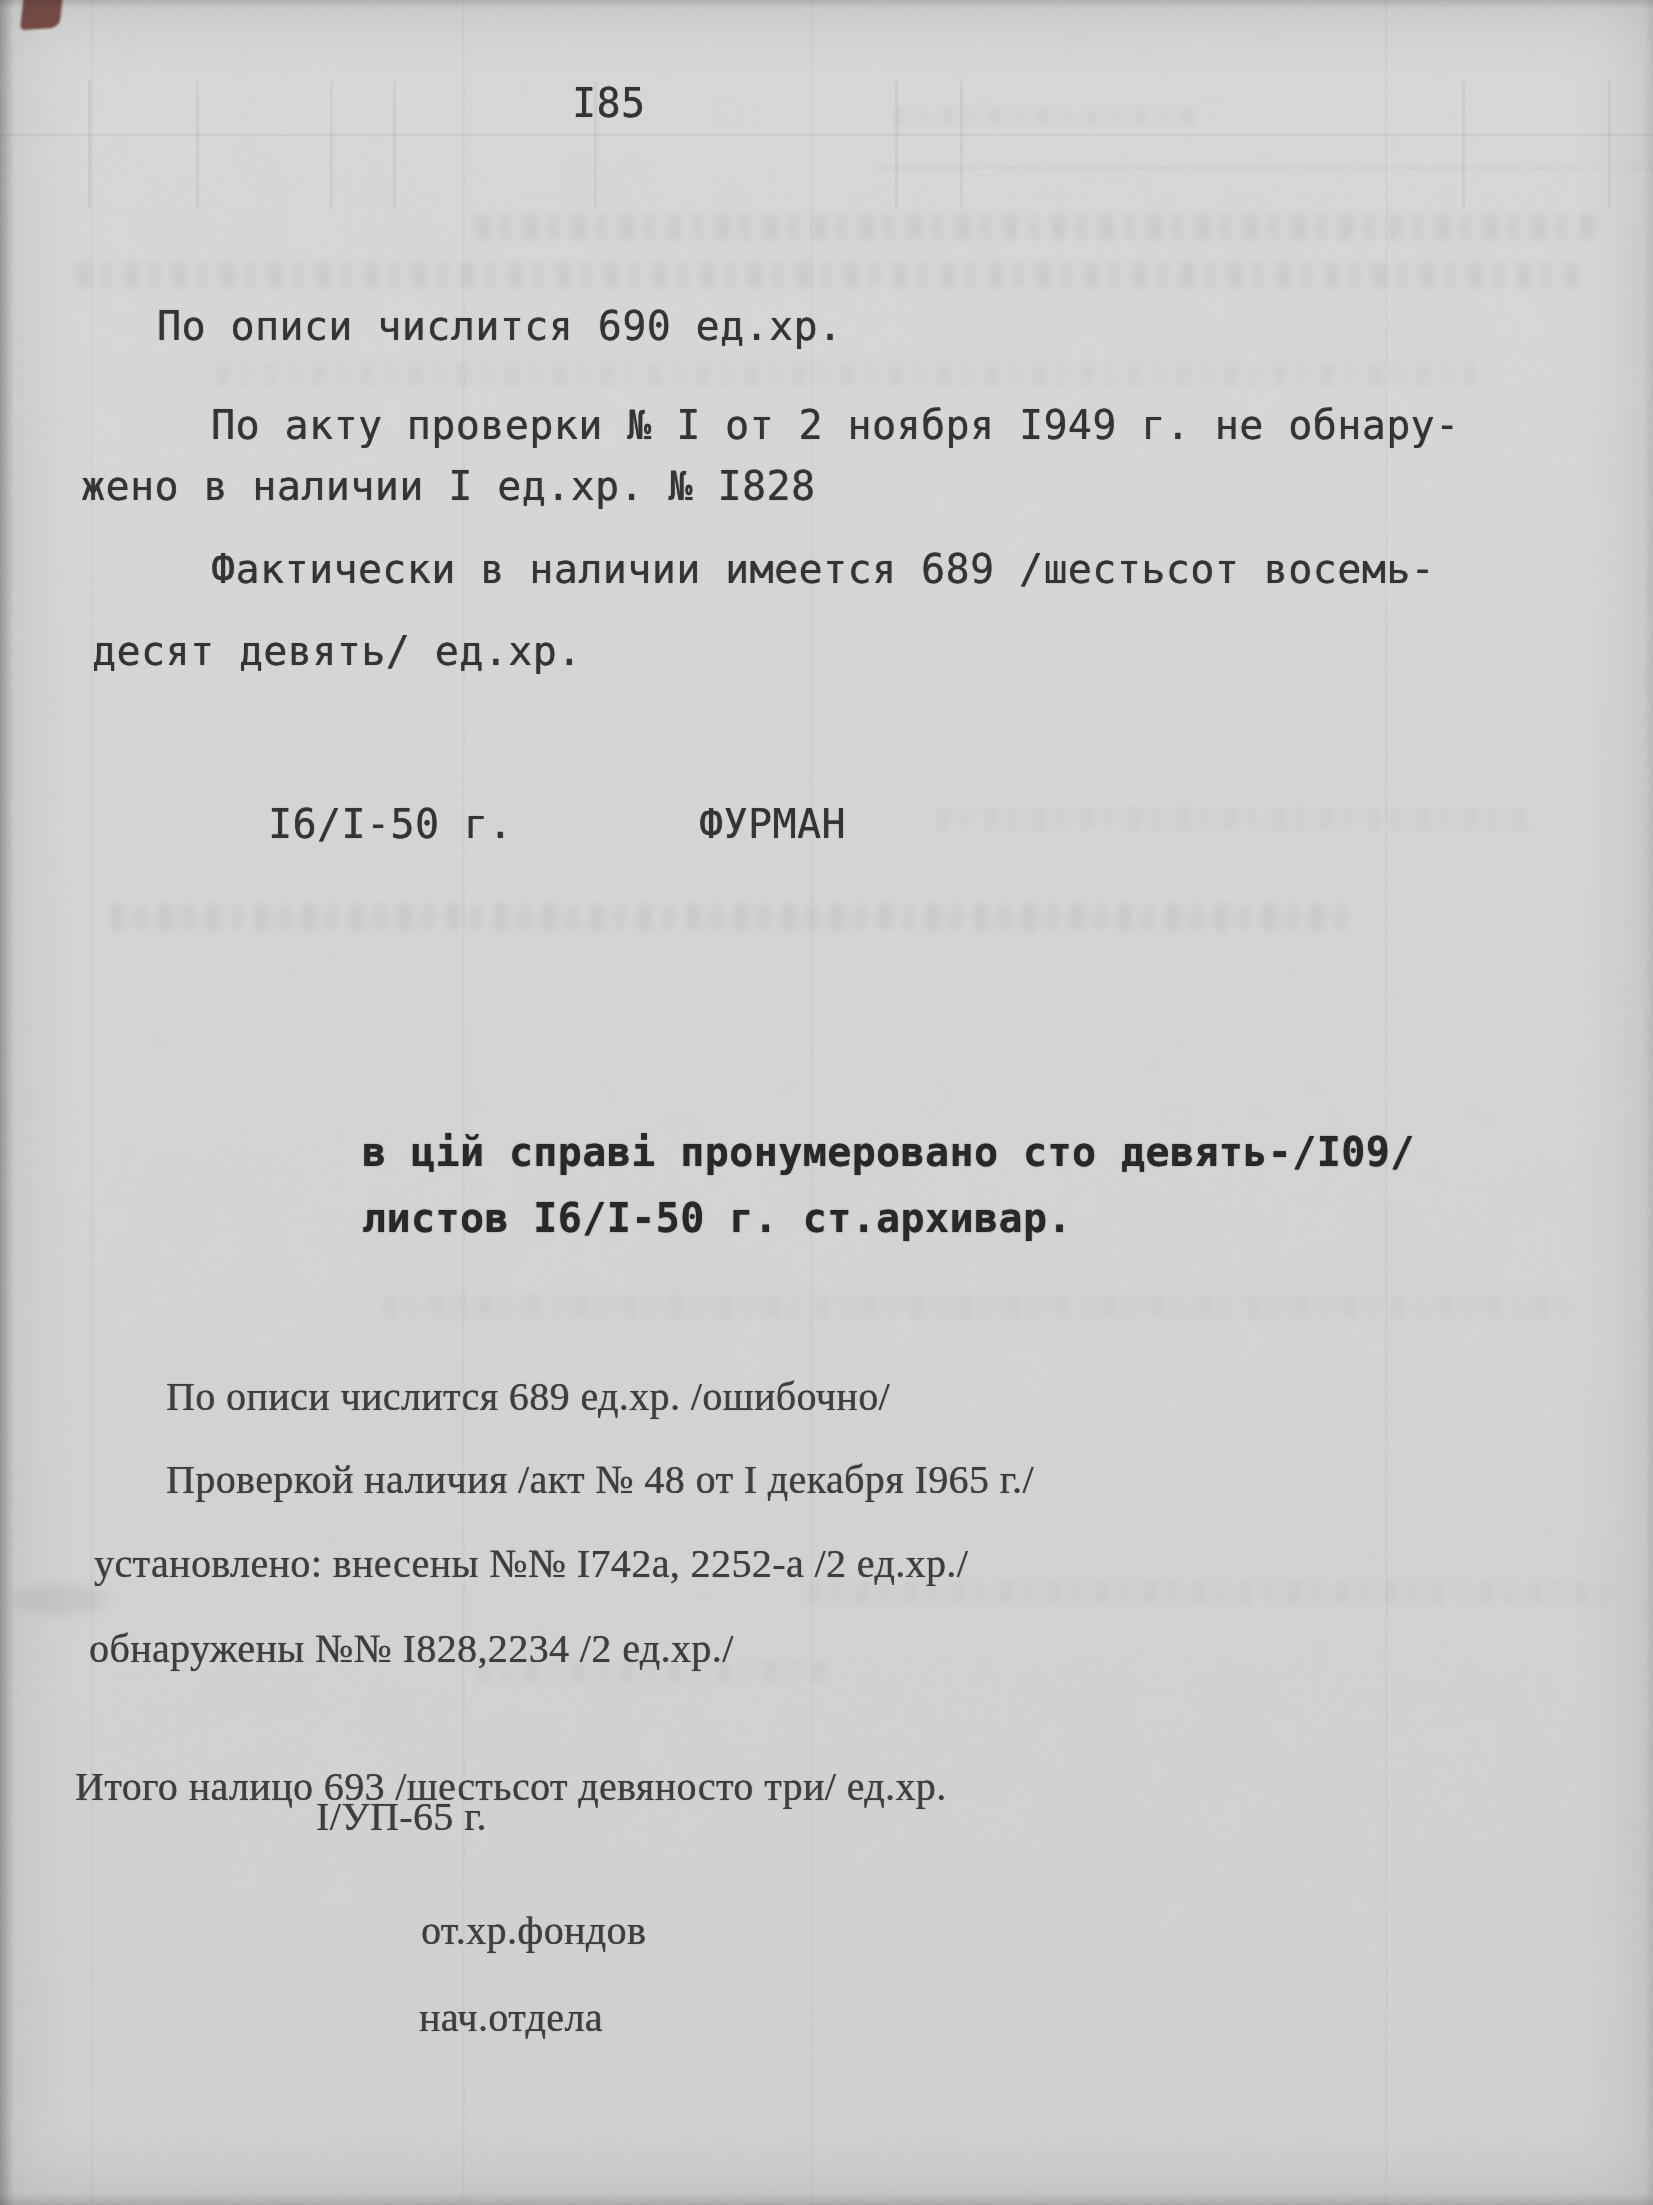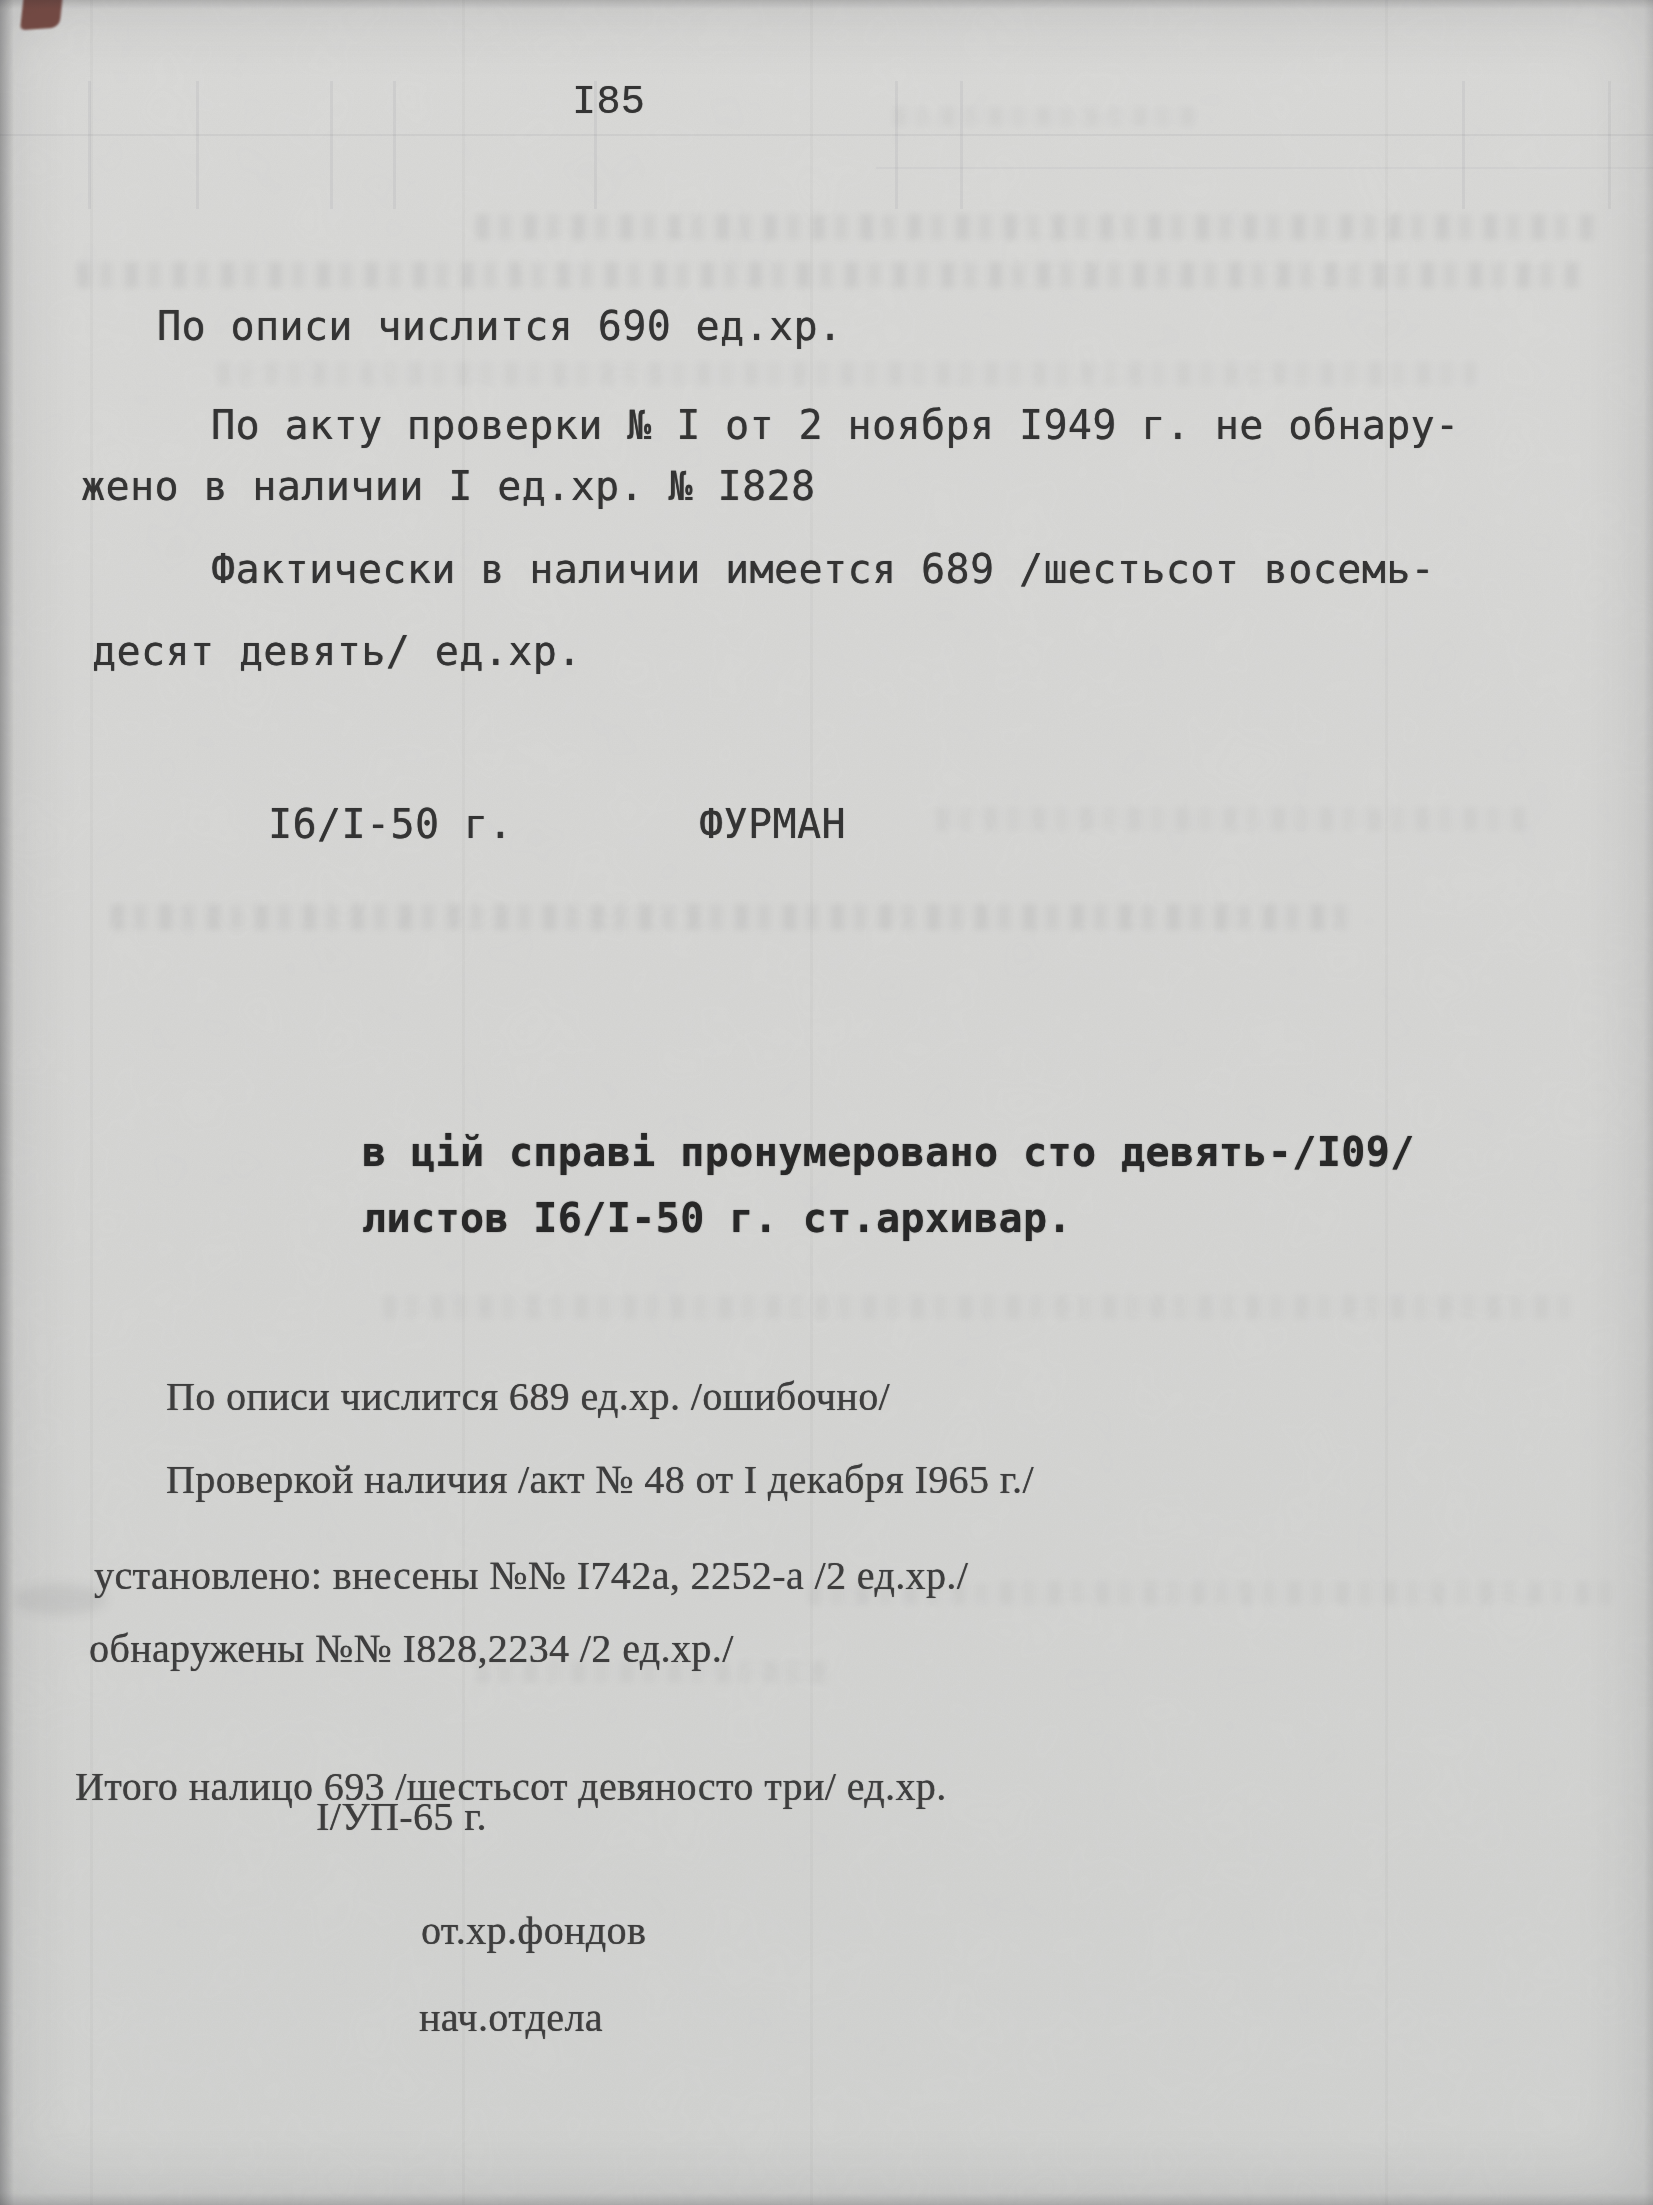--- a/index.html
+++ b/index.html
@@ -114,36 +114,36 @@
   <div class="bleed faint" style="left:217px; top:362px; width:1259px; height:24px;"></div>
   <div class="bleed faint" style="left:936px; top:807px; width:596px; height:24px;"></div>
   <div class="bleed" style="left:111px; top:904px; width:1242px;"></div>
   <div class="bleed faint" style="left:383px; top:1295px; width:1191px; height:24px;"></div>
   <div class="bleed faint" style="left:808px; top:1581px; width:808px; height:24px;"></div>
   <div class="bleed faint" style="left:476px; top:1661px; width:357px; height:22px;"></div>
   <div class="smudge" style="left:12.8px; top:1584px; width:94px; height:31px; opacity:0.5;"></div>
 
   <div class="corner-mark"></div>
 
-  <div class="tl" style="left:572px; top:83px;font-family:Liberation Mono, monospace;">I85</div>
+  <div class="tl" style="left:572px; top:83px;">I85</div>
 
   <div class="tl" style="left:157px; top:306px;">По описи числится 690 ед.хр.</div>
   <div class="tl" style="left:211px; top:405px;">По акту проверки № I от 2 ноября I949 г. не обнару-</div>
   <div class="tl" style="left:81px; top:466px;">жено в наличии I ед.хр. № I828</div>
   <div class="tl" style="left:211px; top:549px;text-align:center;">Фактически в наличии имеется 689 /шестьсот восемь-</div>
   <div class="tl" style="left:92px; top:631px;">десят девять/ ед.хр.</div>
   <div class="tl" style="left:268px; top:804px;">I6/I-50 г.</div>
   <div class="tl" style="left:699px; top:804px;">ФУРМАН</div>
 
   <div class="tl heavy" style="left:362px; top:1132px;">в цій справі пронумеровано сто девять-/I09/</div>
   <div class="tl heavy" style="left:362px; top:1198px;">листов I6/I-50 г. ст.архивар.</div>
 
   <div class="tl light" style="left:166px; top:1377px;">По описи числится 689 ед.хр. /ошибочно/</div>
   <div class="tl light" style="left:166px; top:1460px;">Проверкой наличия /акт № 48 от I декабря I965 г./</div>
-  <div class="tl light" style="left:94px; top:1544px;margin-top:12px;">установлено: внесены №№ I742а, 2252-а /2 ед.хр./</div>
+  <div class="tl light" style="left:94px; top:1544px;">установлено: внесены №№ I742а, 2252-а /2 ед.хр./</div>
   <div class="tl light" style="left:89px; top:1629px;">обнаружены №№ I828,2234 /2 ед.хр./</div>
   <div class="tl light" style="left:75px; top:1767px;">Итого налицо 693 /шестьсот девяносто три/ ед.хр.</div>
   <div class="tl light" style="left:316px; top:1797px;">I/УП-65 г.</div>
   <div class="tl light" style="left:421px; top:1911px;">от.хр.фондов</div>
   <div class="tl light" style="left:419px; top:1998px;">нач.отдела</div>
 
   <div class="edge edge-left"></div>
   <div class="edge edge-top"></div>
   <div class="edge edge-right"></div>
   <div class="edge edge-bottom"></div>

